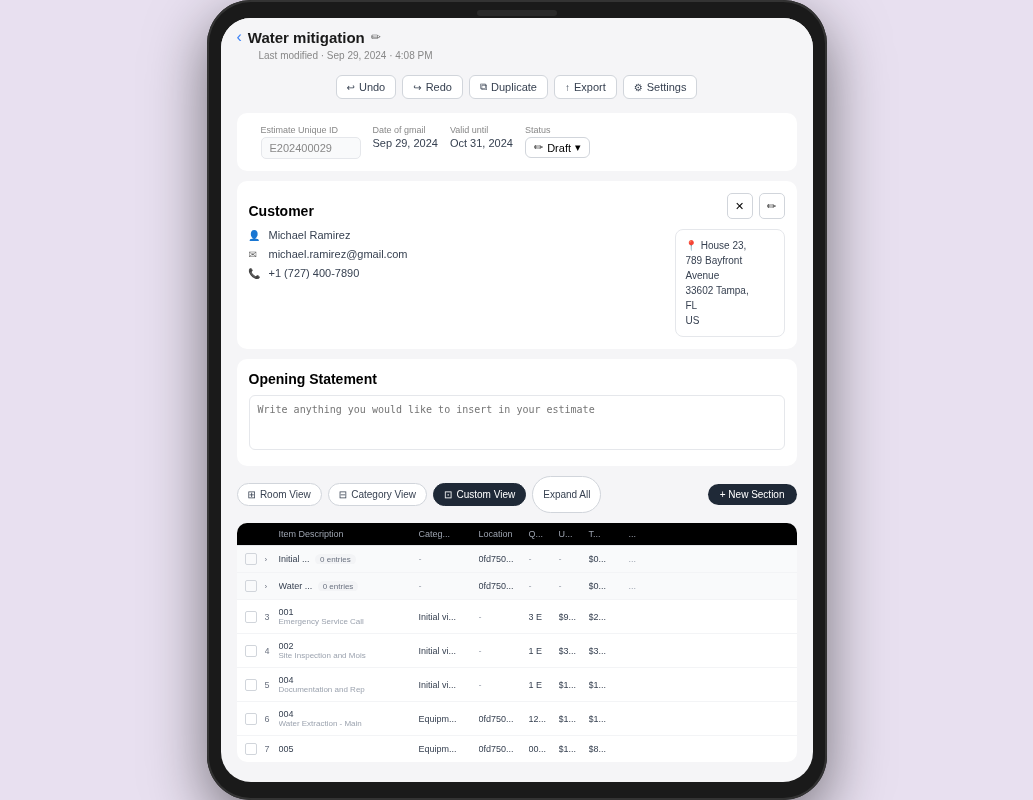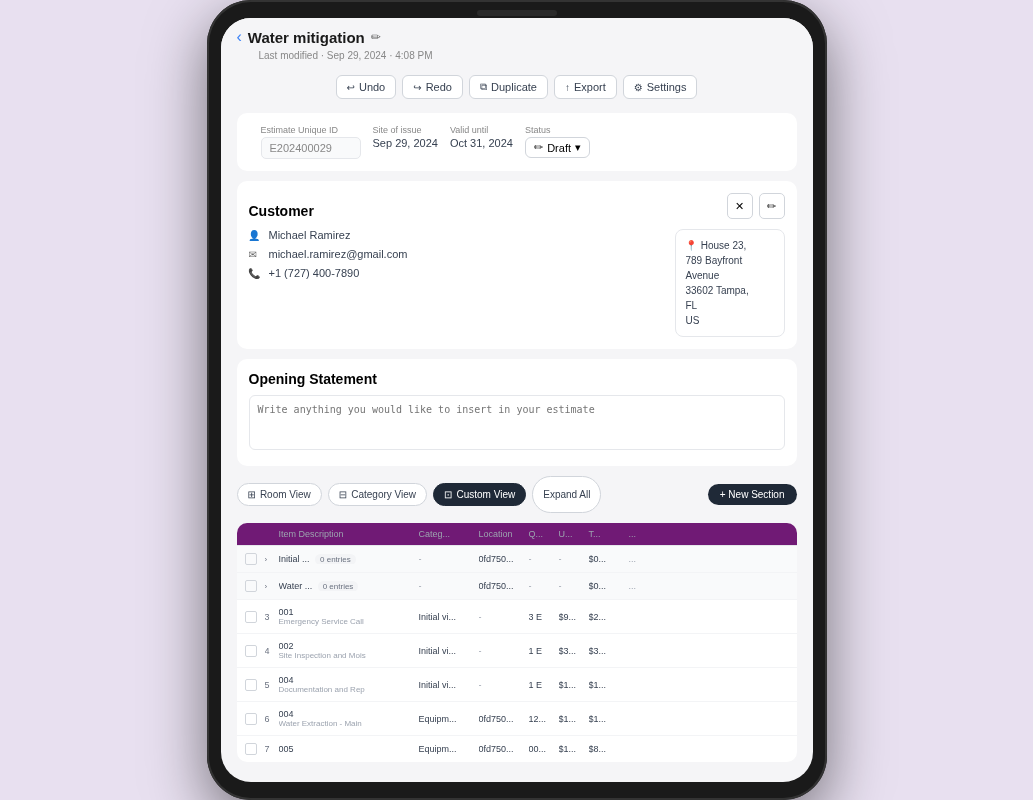--- a/index.html
+++ b/index.html
@@ -267,21 +267,21 @@
     .table-container {
       background: white;
       border-radius: 10px;
       overflow: hidden;
     }
     .table-header {
       display: grid;
       grid-template-columns: 20px 14px 140px 60px 50px 30px 30px 40px 20px;
       padding: 6px 8px;
       border-bottom: 1px solid #e5e7eb;
-      background: #701a75;
+      background: #000000;
     }
     .th {
       font-size: 9px;
       color: #9ca3af;
       font-weight: 500;
     }
     .table-row {
       display: grid;
       grid-template-columns: 20px 14px 140px 60px 50px 30px 30px 40px 20px;
       padding: 7px 8px;
@@ -364,21 +364,21 @@
 
     <div class="content-area">
 
       <div class="card">
         <div class="form-row">
           <div class="form-group">
             <span class="form-label">Estimate Unique ID</span>
             <div class="form-input-styled">E202400029</div>
           </div>
           <div class="form-group">
-            <span class="form-label">Site of issue</span>
+            <span class="form-label">Date of gmail</span>
             <span class="form-value">Sep 29, 2024</span>
           </div>
           <div class="form-group">
             <span class="form-label">Valid until</span>
             <span class="form-value">Oct 31, 2024</span>
           </div>
           <div class="form-group">
             <span class="form-label">Status</span>
             <div class="status-pill">
               <span>✏</span>

